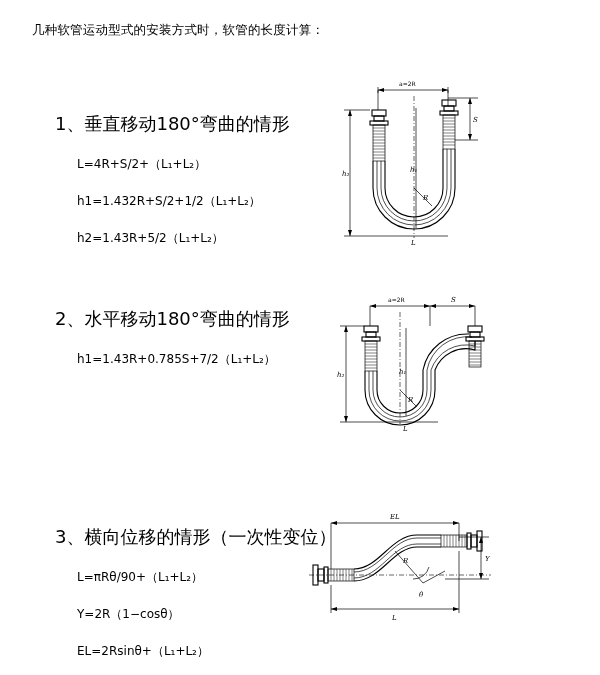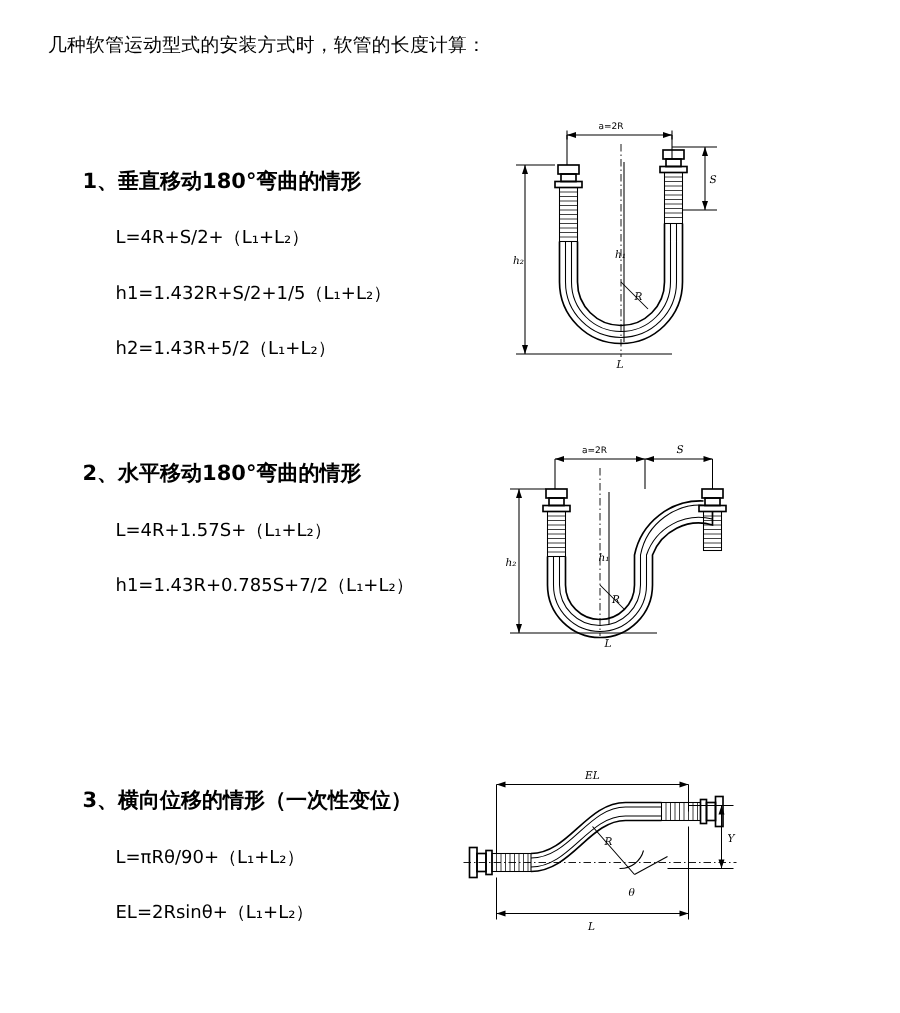--- a/index.html
+++ b/index.html
@@ -31,24 +31,23 @@
   .case {
     position: absolute;
     left: 0;
     top: 0;
     width: 600px;
   }
   .case-text {
     position: absolute;
   }
   .case-title {
-    font-size: 14px;
+    font-size: 18px;
     white-space: nowrap;
     margin-bottom: 9px;
-    font-weight: bold;
   }
   .case-formula {
     font-size: 12px;
     white-space: nowrap;
     margin-bottom: 9px;
     padding-left: 22px;
     margin-top: 20px;
   }
   .case-figure {
     position: absolute;
@@ -68,21 +67,21 @@
 <body>
 
 <div class="page">
 
   <div class="heading">几种软管运动型式的安装方式时，软管的长度计算：</div>
 
   <div class="case">
     <div class="case-text" style="left:55px; top:112px;">
       <div class="case-title">1、垂直移动180°弯曲的情形</div>
       <div class="case-formula">L=4R+S/2+（L₁+L₂）</div>
-      <div class="case-formula">h1=1.432R+S/2+1/5（L₁+L₂）</div>
+      <div class="case-formula">h1=1.432R+S/2+1/2（L₁+L₂）</div>
       <div class="case-formula">h2=1.43R+5/2（L₁+L₂）</div>
     </div>
 
     <div class="case-figure" style="left:320px; top:68px;">
       <svg width="180" height="200" viewBox="0 0 180 200">
 
         <line class="ln thin" x1="58" y1="22" x2="128" y2="22"></line>
         <path class="ln thin" d="M58 19 L58 25 M128 19 L128 25"></path>
         <polygon points="58,22 64,20 64,24" fill="#000"></polygon>
         <polygon points="128,22 122,20 122,24" fill="#000"></polygon>
@@ -156,21 +155,20 @@
 
         <line class="ln thin" x1="58" y1="168" x2="128" y2="168"></line>
         <text class="lbl-i" x="91" y="177">L</text>
       </svg>
     </div>
   </div>
 
   <div class="case">
     <div class="case-text" style="left:55px; top:307px;">
       <div class="case-title">2、水平移动180°弯曲的情形</div>
-      <div class="case-formula">L=4R+1.57S+（L₁+L₂）</div>
       <div class="case-formula">h1=1.43R+0.785S+7/2（L₁+L₂）</div>
     </div>
 
     <div class="case-figure" style="left:320px; top:282px;">
       <svg width="180" height="180" viewBox="0 0 180 180">
 
         <line class="ln thin" x1="50" y1="24" x2="110" y2="24"></line>
         <polygon points="50,24 56,22 56,26" fill="#000"></polygon>
         <polygon points="110,24 104,22 104,26" fill="#000"></polygon>
         <text class="lbl" x="68" y="20">a=2R</text>
@@ -238,20 +236,21 @@
         <line class="ln thin" x1="52" y1="140" x2="118" y2="140"></line>
         <text class="lbl-i" x="83" y="149">L</text>
       </svg>
     </div>
   </div>
 
   <div class="case">
     <div class="case-text" style="left:55px; top:525px;">
       <div class="case-title">3、横向位移的情形（一次性变位）</div>
       <div class="case-formula">L=πRθ/90+（L₁+L₂）</div>
+      <div class="case-formula">Y=2R（1−cosθ）</div>
       <div class="case-formula">EL=2Rsinθ+（L₁+L₂）</div>
     </div>
 
     <div class="case-figure" style="left:295px; top:505px;">
       <svg width="210" height="130" viewBox="0 0 210 130">
 
         <line class="ln thin" x1="36" y1="18" x2="164" y2="18"></line>
         <polygon points="36,18 42,16 42,20" fill="#000"></polygon>
         <polygon points="164,18 158,16 158,20" fill="#000"></polygon>
         <text class="lbl-i" x="95" y="14">EL</text>

